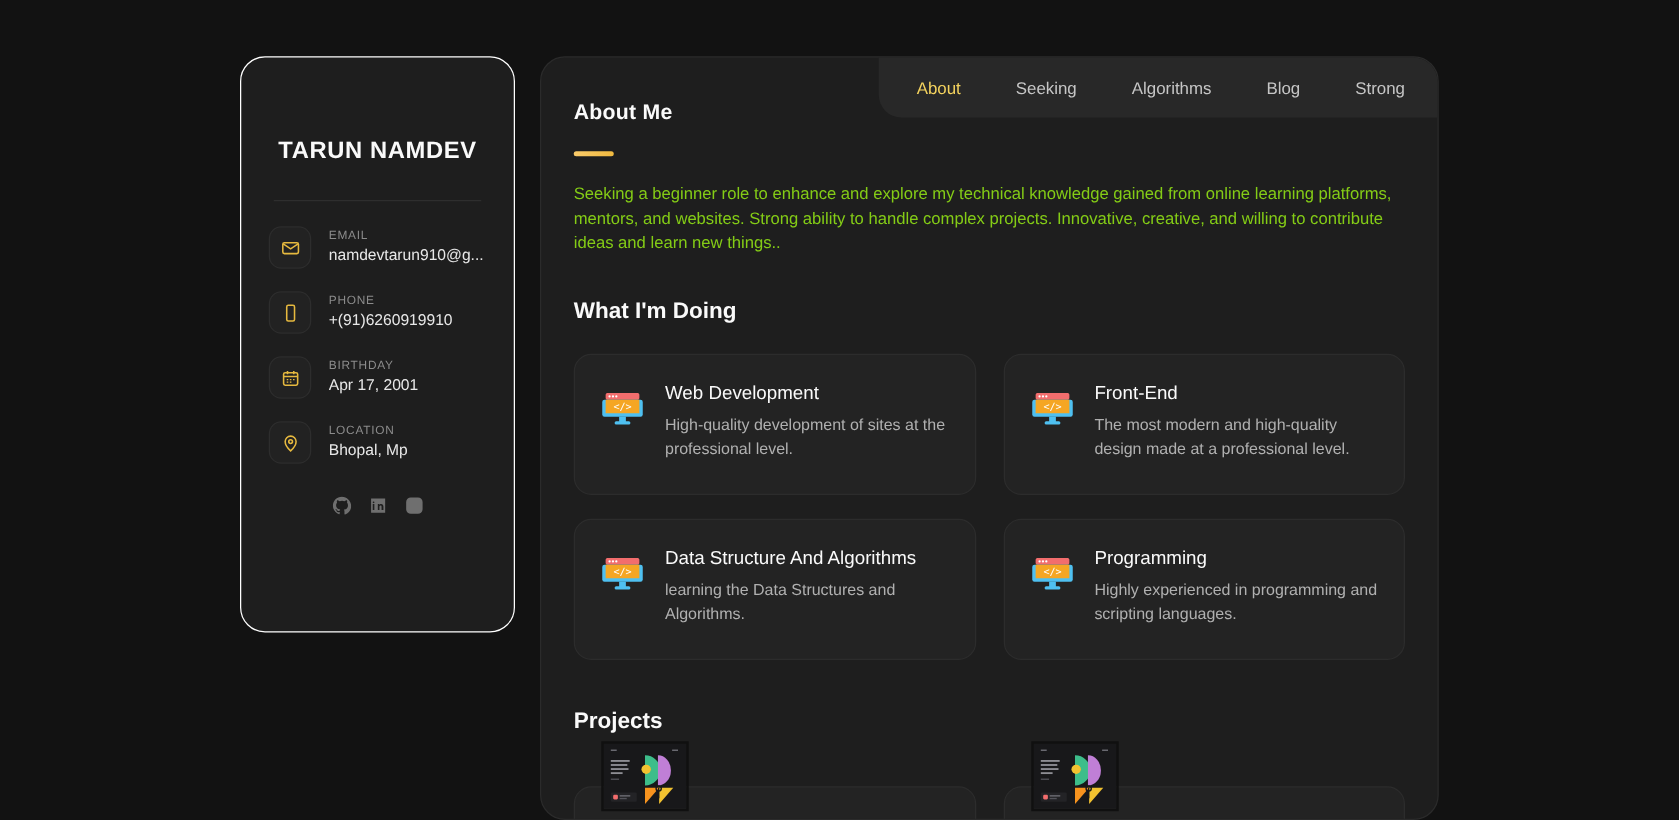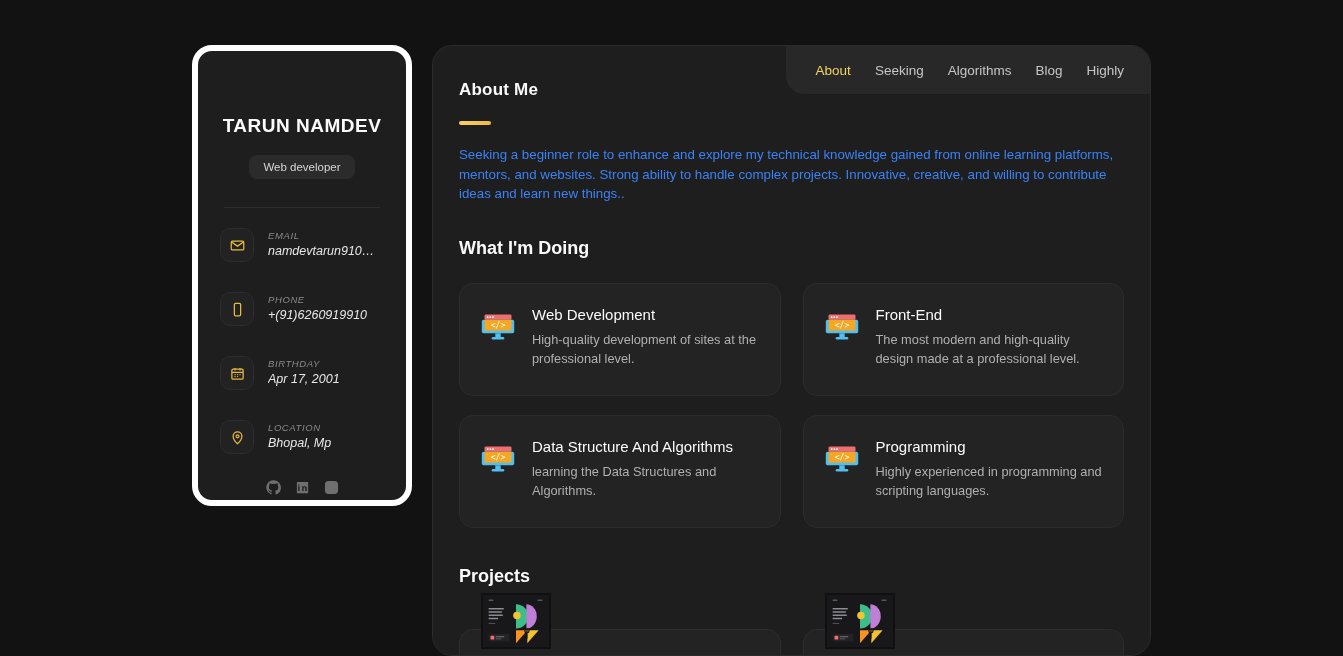--- a/index.html
+++ b/index.html
@@ -9,36 +9,36 @@
     font-family:"Liberation Sans", sans-serif;
     overflow:hidden;
   }
   .page { position:relative; width:1343px; height:656px; background:#121212; }
 
   
   .sidebar {
     position:absolute; left:192px; top:45px;
     width:220px; height:461px;
     background:#1e1e1e;
-    border:6px solid #ffffff;
+    border:1px solid #ffffff;
     border-radius:20px;
     padding:40px 22px 18px;
   }
   .profile-name {
     color:#fafafa; font-size:19px; font-weight:bold;
     letter-spacing:.5px; text-align:center; margin-top:24px;
   }
   .badge-wrap { display:flex; justify-content:center; margin-top:18px; }
   .badge {
     background:#2b2b2b; color:#d6d6d6;
     font-size:11.5px; padding:6px 14px; border-radius:8px;
   }
   .divider { height:1px; background:#2e2e2e; margin:28px 4px 0; }
 
-  .contact-list { margin-top:20px; display:flex; flex-direction:column; gap:30px;font-style:italic; }
+  .contact-list { margin-top:20px; display:flex; flex-direction:column; gap:18px; }
   .contact-row { display:flex; align-items:center; gap:14px; }
   .icon-box {
     width:34px; height:34px; flex:0 0 34px;
     background:#222; border:1px solid #2d2d2d;
     border-radius:10px;
     display:flex; align-items:center; justify-content:center;
   }
   .icon-box svg { width:15px; height:15px; display:block; }
   .contact-txt { min-width:0; }
   .contact-label {
@@ -63,33 +63,33 @@
     border:1px solid #2b2b2b;
     border-radius:20px;
     overflow:hidden;
   }
   .navbar {
     position:absolute; right:0; top:0;
     background:#282828;
     border-bottom-left-radius:18px;
     border-top-right-radius:19px;
     padding:17px 26px 16px 30px;
-    display:flex; gap:24px; align-items:center;
+    display:flex; gap:44px; align-items:center;
   }
   .nav-item { color:#c6c6c6; font-size:13.5px; }
   .nav-item.active { color:#f4d35e; }
 
   .content { padding:34px 26px 0; }
   .page-title { color:#fafafa; font-size:17px; font-weight:bold; letter-spacing:.2px; }
   .title-rule {
     width:32px; height:4px; border-radius:3px; margin-top:21px;
     background:linear-gradient(90deg,#f9cb6a,#f0b93f);
   }
   .intro {
-    margin-top:20px; color:#3b82f6; font-size:13.3px; line-height:1.47;
+    margin-top:20px; color:#84cc16; font-size:13.3px; line-height:1.47;
     max-width:672px;
   }
 
   .section-title {
     color:#fafafa; font-size:18px; font-weight:bold; margin-top:34px;
   }
 
   .service-grid {
     margin-top:24px;
     display:grid; grid-template-columns:1fr 1fr; gap:19px 22px;
@@ -127,23 +127,20 @@
   }
 </style>
 </head>
 <body>
 
 <div class="page">
 
   <aside class="sidebar">
     <div class="profile-name">TARUN NAMDEV</div>
 
-    <div class="badge-wrap">
-      <span class="badge">Web developer</span>
-    </div>
 
     <div class="divider"></div>
 
     <div class="contact-list">
 
       <div class="contact-row">
         <span class="icon-box">
           <svg viewBox="0 0 24 24" fill="none" stroke="#e6b93f" stroke-width="2">
             <rect x="2" y="5" width="20" height="14" rx="2"></rect>
               <path d="M2.5 6.5 12 13l9.5-6.5"></path>
@@ -216,21 +213,21 @@
     </div>
   </aside>
 
   <main class="main">
 
     <nav class="navbar">
       <span class="nav-item active">About</span>
       <span class="nav-item">Seeking</span>
       <span class="nav-item">Algorithms</span>
       <span class="nav-item">Blog</span>
-      <span class="nav-item">Highly</span>
+      <span class="nav-item">Strong</span>
     </nav>
 
     <div class="content">
 
       <h1 class="page-title">About Me</h1>
       <div class="title-rule"></div>
       <p class="intro">Seeking a beginner role to enhance and explore my technical knowledge gained from online learning platforms, mentors, and websites. Strong ability to handle complex projects. Innovative, creative, and willing to contribute ideas and learn new things..</p>
 
       <h2 class="section-title">What I'm Doing</h2>
 

